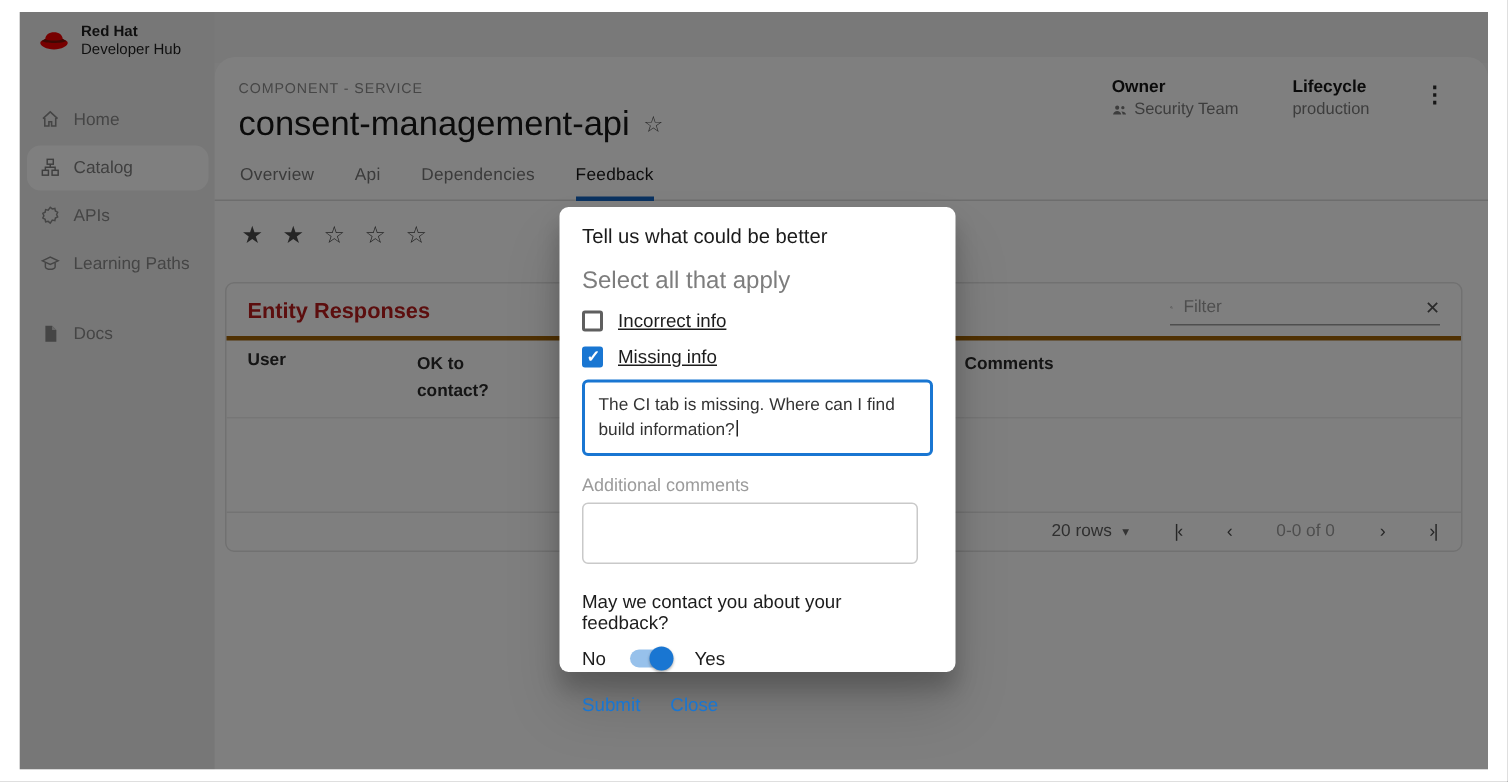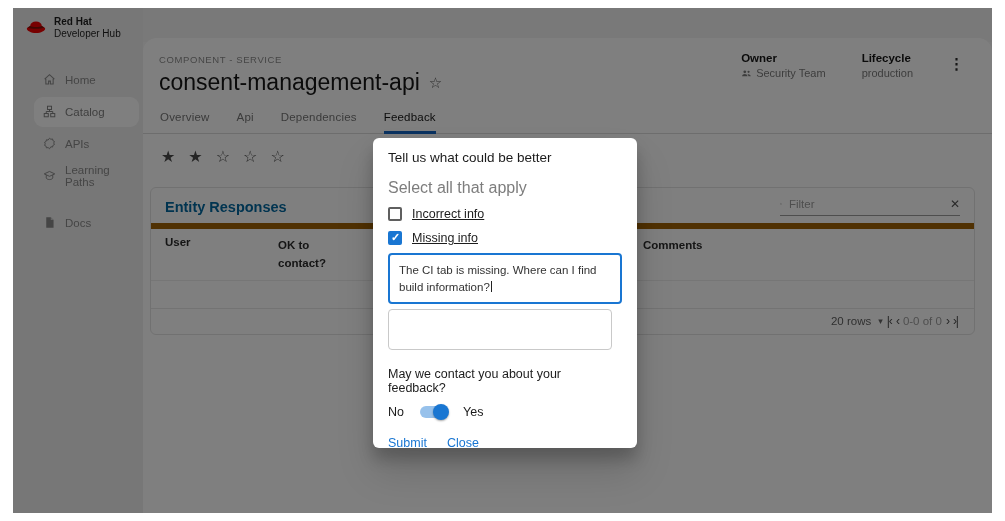--- a/index.html
+++ b/index.html
@@ -6,21 +6,21 @@
   html,body { width:1005px; height:521px; background:#ffffff; font-family:"Liberation Sans", sans-serif; overflow:hidden; }
   body { position:relative; }
 
   .frame { position:absolute; left:13px; top:8px; width:979px; height:505px; background:#F2F2F2; overflow:hidden; }
 
   
   .sidebar { position:absolute; left:0; top:0; width:130px; height:100%; background:#EFEFEF; z-index:2; }
   .logo { display:flex; align-items:center; gap:7px; padding:8px 0 6px 12px; }
   .logo-text { line-height:1.18; color:#1f1f1f; font-size:10px; }
   .logo-text .b1 { font-weight:bold; }
-  .nav { margin-top:18px; display:flex; flex-direction:column;margin-left:16px; }
+  .nav { margin-top:18px; display:flex; flex-direction:column; }
   .nav-item { display:flex; align-items:center; gap:9px; height:30px; margin:1px 4px 1px 5px; padding-left:9px; border-radius:9px; color:#8a8a8a; font-size:11.5px; cursor:pointer; }
   .nav-item.selected { background:#FFFFFF; color:#7f7f7f; }
   .nav-item svg { flex:0 0 auto; }
   .nav-item.docs-gap { margin-top:16px; }
 
   
   .topbar { position:absolute; left:130px; top:0; right:0; height:30px; background:#F6F6F6; display:flex; align-items:center; z-index:1;margin-top:34px; }
   .searchbox { display:flex; align-items:center; gap:7px; padding-left:15px; color:#8c8c8c; }
   .searchbox input { border:none; outline:none; background:transparent; font-size:11.5px; color:#555; width:150px; font-family:inherit; }
   .searchbox input::placeholder { color:#939393; }
@@ -48,32 +48,32 @@
   .tab.active { color:#161616; }
   .tab.active::after { content:""; position:absolute; left:0; right:0; bottom:-1px; height:3px; background:#1565C0; }
 
   
   .rating { display:flex; gap:13px; margin:13px 0 0 18px; }
   .rstar { font-size:16px; color:#4a4a4a; cursor:pointer; }
 
   
   .card { margin:21px 17px 0 7px; border:1px solid #E3E3E3; border-radius:6px; background:#fff; }
   .card-header { display:flex; justify-content:space-between; align-items:center; padding:9px 14px 7px 14px; }
-  .card-title { font-size:14.5px; font-weight:bold; color:#0369a1; }
+  .card-title { font-size:14.5px; font-weight:bold; color:#b91c1c; }
   .filter { display:flex; align-items:center; gap:7px; width:180px; border-bottom:1px solid #9c9c9c; padding-bottom:4px; color:#555; }
   .filter input { border:none; outline:none; background:transparent; flex:1; font-size:11.5px; color:#444; font-family:inherit; }
   .filter input::placeholder { color:#9c9c9c; }
   .filter .clear { font-size:12px; color:#555; cursor:pointer; }
-  .thead { display:flex; border-top:6px solid #a16207; padding:7px 0; font-size:11.5px; font-weight:bold; color:#2b2b2b; align-items:flex-start; }
+  .thead { display:flex; border-top:3px solid #a16207; padding:7px 0; font-size:11.5px; font-weight:bold; color:#2b2b2b; align-items:flex-start; }
   .col-user { width:127px; padding-left:14px; }
   .col-contact { width:365px; }
   .col-contact span { display:inline-block; max-width:58px; line-height:1.6; }
   .col-comments { flex:1; line-height:1.6; }
   .tbody-row { height:28px; border-top:1px solid #EDEDED; }
-  .tfoot { border-top:1px solid #E7E7E7; height:26px; display:flex; align-items:center; justify-content:flex-end; gap:4px; padding-right:16px; font-size:11.5px; color:#5f5f5f; }
+  .tfoot { border-top:1px solid #E7E7E7; height:26px; display:flex; align-items:center; justify-content:flex-end; gap:30px; padding-right:16px; font-size:11.5px; color:#5f5f5f;margin-top:35px; }
   .rows-select { display:flex; align-items:center; gap:7px; cursor:pointer; }
   .rows-select .chev { font-size:9px; color:#666; }
   .pg-btn { color:#4c4c4c; font-size:12px; cursor:pointer; letter-spacing:-1px; }
   .pg-range { color:#9d9d9d; }
 
   
   .backdrop { position:absolute; inset:0; background:rgba(0,0,0,0.5); z-index:50; }
   .modal { position:absolute; left:360px; top:130px; width:264px; height:310px; background:#fff; border-radius:6px; z-index:60;
            box-shadow:0 11px 15px rgba(0,0,0,.2), 0 24px 38px rgba(0,0,0,.14); padding:12px 15px; }
   .dlg-title { font-size:13.5px; color:#1b1b1b; }
@@ -292,20 +292,21 @@
       <span>Incorrect info</span>
     </div>
     <div class="cb-row">
       <span class="cb checked"></span>
       <span>Missing info</span>
     </div>
 
     <div class="ta-focused"><span>The CI tab is missing. Where can I find build information?</span><span class="caret"></span></div>
 
 
+    <div class="dlg-label">Additional comments</div>
     <textarea class="ta-empty" style=""></textarea>
 
     <div class="dlg-q">May we contact you about your feedback?</div>
     <div class="toggle-row">
       <span>No</span>
       <span class="sw on">
           <span class="knob"></span>
         </span>
       <span>Yes</span>
     </div>

